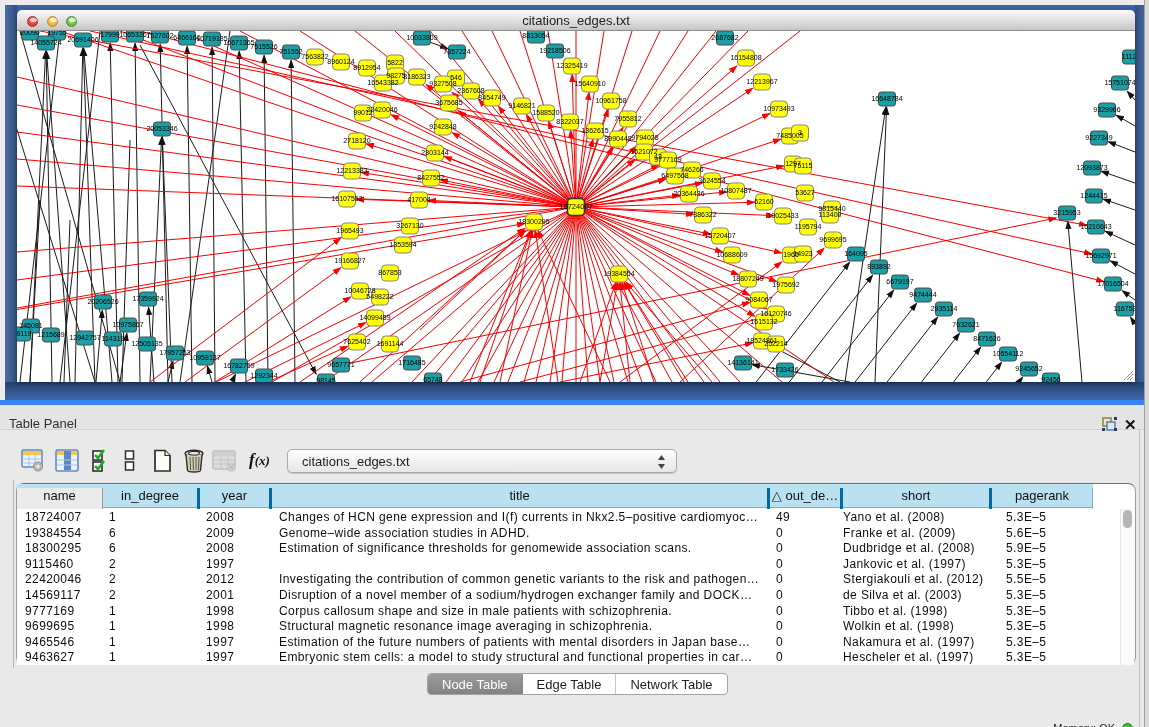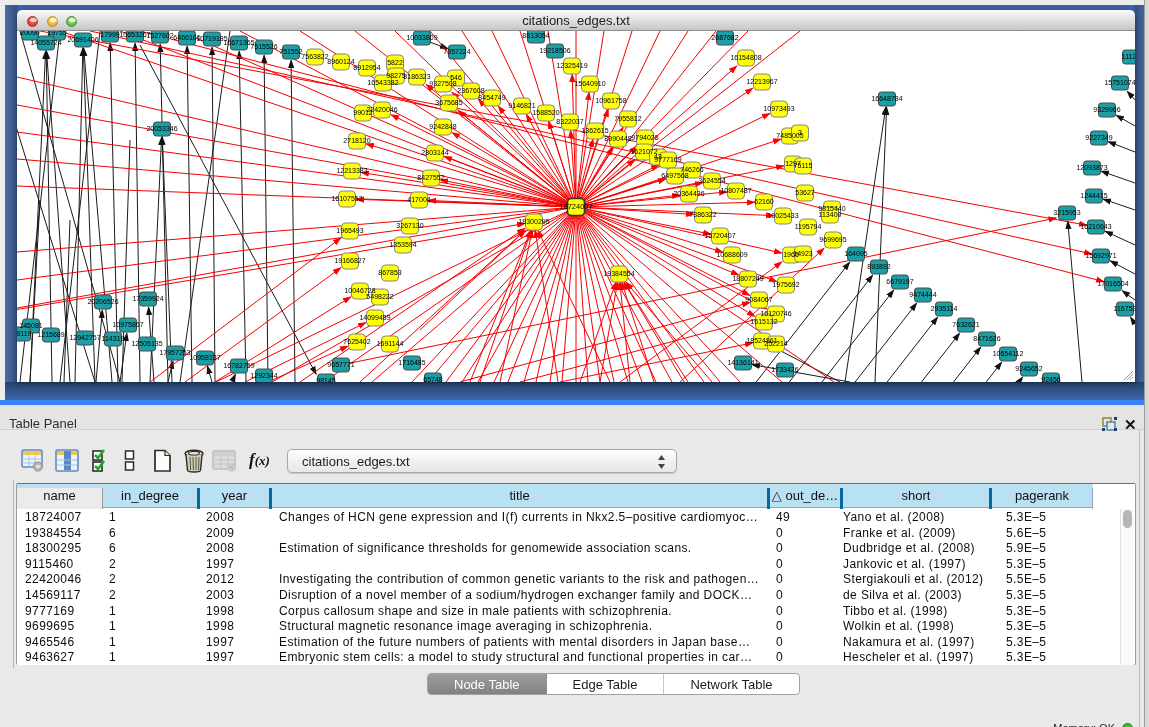--- a/index.html
+++ b/index.html
@@ -36,21 +36,21 @@
 #px{position:absolute;left:1124px;top:11px;font-size:15px;font-weight:bold;color:#111}
 #pfloat{position:absolute;left:1102px;top:12px;width:15px;height:14px}
 #toolbar{position:absolute;left:0;top:30px;width:100%;height:52px}
 .ic{position:absolute;top:19px}
 #combo{position:absolute;left:287px;top:19px;width:390px;height:24px;border:1px solid #a9a9a9;
  border-radius:5px;background:linear-gradient(#fefefe,#f1f1f1 50%,#e7e7e7);
  box-shadow:0 1px 1px rgba(0,0,0,.15)}
 #combo .txt{position:absolute;left:14px;top:4px;font-size:13px;color:#1c1c1c}
 #combo .arr{position:absolute;right:10px;top:4px;width:9px;height:16px}
 #tbl{position:absolute;left:16px;top:83px;width:1120px;height:182px;background:#fff;
- border:1px solid #9b9b9b;border-top-color:#6e6e6e;border-radius:2px}
+ border:1px solid #9b9b9b;border-top-color:#6e6e6e;border-radius:8px}
 #thead{position:absolute;left:0;top:0;width:1076px;height:24px;background:#b9e1f2;
  border-bottom:1px solid #8ea8b5;font-size:13px;color:#111}
 #thead span{position:absolute;top:4px;text-align:center;border-right:3px solid #0369a1;height:24px}
 #thead .h0{left:0;width:86px;background:#ebebeb;border-right:1px solid #9b9b9b}
 #thead .h1{left:86px;width:97px}
 #thead .h2{left:183px;width:72px}
 #thead .h3{left:255px;width:498px}
 #thead .h4{left:753px;width:73px}
 #thead .h5{left:826px;width:149px}
 #thead .h6{left:975px;width:101px;border-right:1px solid #8ea8b5}
@@ -60,21 +60,21 @@
 .tr span{position:absolute;top:1px;overflow:hidden}
 .c0{left:8px;width:80px}.c1{left:92px;width:90px}.c2{left:189px;width:64px}
 .c3{left:262px;width:492px}.c4{left:759px;width:66px}
 .c5{left:826px;width:149px;text-align:left}.c6{left:989px;width:86px}
 #vsb{position:absolute;right:1px;top:25px;width:14px;height:156px;background:#fafafa;
  border-left:1px solid #e3e3e3}
 #vsb .th{position:absolute;left:2px;top:1px;width:9px;height:18px;background:#b6b6b6;border-radius:5px}
 #tabs{position:absolute;left:0;top:272px;width:100%;height:26px}
 #seg{position:absolute;left:427px;top:1px;height:22px;border:1px solid #a2a2a2;border-radius:4px;
  background:#fff;font-size:13px;overflow:hidden}
-#seg span{display:inline-block;height:22px;line-height:21px;padding:0 26px;color:#1c1c1c;vertical-align:top}
+#seg span{display:inline-block;height:22px;line-height:21px;padding:0 14px;color:#1c1c1c;vertical-align:top}
 #seg .sel{background:linear-gradient(#9d9d9d,#7f7f7f);color:#fff;border-right:1px solid #8a8a8a}
 #seg .mid{border-right:1px solid #c9c9c9}
 #status{position:absolute;left:0;top:310px;width:100%;height:29px}
 #mem{position:absolute;right:29px;top:12px;font-size:11px;color:#1d1d1d}
 #dot{position:absolute;left:1122px;top:13px;width:11px;height:11px;border-radius:50%;
  background:#35c52f;border:1.5px solid #1e7a1a}
 svg text{user-select:none}
 </style></head>
 <body>
 <div id="stage">
@@ -668,20 +668,21 @@
             <span class="c2">2008</span>
             <span class="c3">Changes of HCN gene expression and I(f) currents in Nkx2.5–positive cardiomyoc…</span>
             <span class="c4">49</span>
             <span class="c5">Yano et al. (2008)</span>
             <span class="c6">5.3E–5</span>
           </div>
 <div class="tr">
             <span class="c0">19384554</span>
             <span class="c1">6</span>
             <span class="c2">2009</span>
+            <span class="c3">Genome–wide association studies in ADHD.</span>
             <span class="c4">0</span>
             <span class="c5">Franke et al. (2009)</span>
             <span class="c6">5.6E–5</span>
           </div>
 <div class="tr">
             <span class="c0">18300295</span>
             <span class="c1">6</span>
             <span class="c2">2008</span>
             <span class="c3">Estimation of significance thresholds for genomewide association scans.</span>
             <span class="c4">0</span>
@@ -701,21 +702,21 @@
             <span class="c1">2</span>
             <span class="c2">2012</span>
             <span class="c3">Investigating the contribution of common genetic variants to the risk and pathogen…</span>
             <span class="c4">0</span>
             <span class="c5">Stergiakouli et al. (2012)</span>
             <span class="c6">5.5E–5</span>
           </div>
 <div class="tr">
             <span class="c0">14569117</span>
             <span class="c1">2</span>
-            <span class="c2">2003</span>
+            <span class="c2">2001</span>
             <span class="c3">Disruption of a novel member of a sodium/hydrogen exchanger family and DOCK…</span>
             <span class="c4">0</span>
             <span class="c5">de Silva et al. (2003)</span>
             <span class="c6">5.3E–5</span>
           </div>
 <div class="tr">
             <span class="c0">9777169</span>
             <span class="c1">1</span>
             <span class="c2">1998</span>
             <span class="c3">Corpus callosum shape and size in male patients with schizophrenia.</span>

